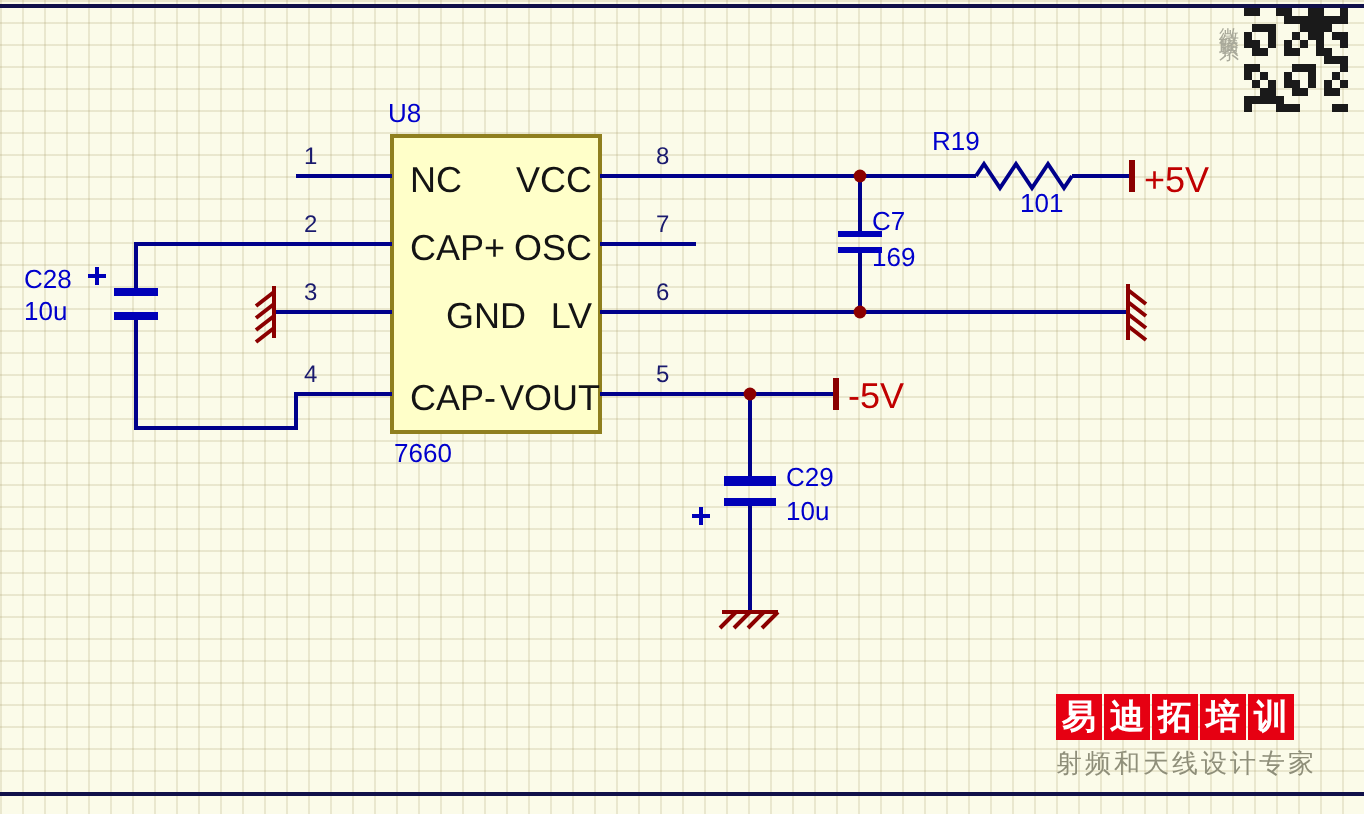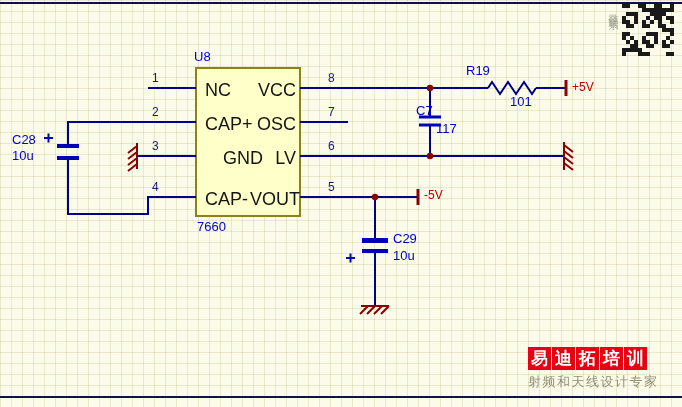--- a/index.html
+++ b/index.html
@@ -14,21 +14,21 @@
     font-family:"Liberation Sans",sans-serif;
   }
   .edge{position:absolute;left:0;right:0;height:2px;background:#10104A}
   .edge.top{top:2px}
   .edge.bottom{top:396px}
   svg.draw{position:absolute;left:0;top:0}
   .lbl{position:absolute;font-size:13px;color:#0000CC;white-space:nowrap;line-height:1}
   .pin-name{position:absolute;font-size:18px;color:#141414;white-space:nowrap;line-height:1}
   .pin-name.right{width:46px;text-align:right}
   .pin-num{position:absolute;font-size:12px;color:#1A1A6E;line-height:1}
-  .pwr{position:absolute;font-size:12px;color:#C00000;white-space:nowrap;line-height:1}
+  .pwr{position:absolute;font-size:18px;color:#C00000;white-space:nowrap;line-height:1}
   .wm-brand{position:absolute;left:528px;top:347px;display:flex;gap:1px}
   .wm-char{width:23px;height:23px;background:#E60012;color:#fff;font-size:17px;
     font-weight:bold;text-align:center;line-height:23px}
   .wm-tagline{position:absolute;left:528px;top:373px;font-size:13px;font-weight:normal;
     color:#8F8F7A;letter-spacing:1.5px;white-space:nowrap}
   .wm-contact{position:absolute;left:606px;top:6px;font-size:10px;color:#A9A99A;
     writing-mode:vertical-rl;letter-spacing:2px}
   .qr{position:absolute;left:622px;top:4px;width:52px;height:52px}
 </style>
 </head>
@@ -113,22 +113,22 @@
   <div class="pin-num" style="left:152px;top:106px">2</div>
   <div class="pin-num" style="left:152px;top:140px">3</div>
   <div class="pin-num" style="left:152px;top:181px">4</div>
   <div class="pin-num" style="left:328px;top:72px">8</div>
   <div class="pin-num" style="left:328px;top:106px">7</div>
   <div class="pin-num" style="left:328px;top:140px">6</div>
   <div class="pin-num" style="left:328px;top:181px">5</div>
 
   <div class="lbl" style="left:12px;top:133px">C28</div>
   <div class="lbl" style="left:12px;top:149px">10u</div>
-  <div class="lbl" style="left:416px;top:104px">C7</div>
-  <div class="lbl" style="left:436px;top:122px">117</div>
+  <div class="lbl" style="left:436px;top:104px">C7</div>
+  <div class="lbl" style="left:436px;top:122px">169</div>
   <div class="lbl" style="left:466px;top:64px">R19</div>
   <div class="lbl" style="left:510px;top:95px">101</div>
   <div class="lbl" style="left:393px;top:232px">C29</div>
   <div class="lbl" style="left:393px;top:249px">10u</div>
 
   <div class="pwr" style="left:572px;top:81px">+5V</div>
   <div class="pwr" style="left:424px;top:189px">-5V</div>
 
   <svg class="qr" viewBox="0 0 52 52">
     <path id="qr-path" fill="#1a1a1a" d="M0 0h4v4h-4zM4 0h4v4h-4zM16 0h4v4h-4zM20 0h4v4h-4zM32 0h4v4h-4zM36 0h4v4h-4zM48 0h4v4h-4zM20 4h4v4h-4zM24 4h4v4h-4zM28 4h4v4h-4zM32 4h4v4h-4zM36 4h4v4h-4zM40 4h4v4h-4zM44 4h4v4h-4zM48 4h4v4h-4zM4 8h4v4h-4zM8 8h4v4h-4zM12 8h4v4h-4zM28 8h4v4h-4zM32 8h4v4h-4zM36 8h4v4h-4zM40 8h4v4h-4zM0 12h4v4h-4zM12 12h4v4h-4zM24 12h4v4h-4zM32 12h4v4h-4zM36 12h4v4h-4zM44 12h4v4h-4zM48 12h4v4h-4zM0 16h4v4h-4zM4 16h4v4h-4zM12 16h4v4h-4zM20 16h4v4h-4zM28 16h4v4h-4zM36 16h4v4h-4zM48 16h4v4h-4zM4 20h4v4h-4zM8 20h4v4h-4zM20 20h4v4h-4zM24 20h4v4h-4zM36 20h4v4h-4zM40 20h4v4h-4zM40 24h4v4h-4zM44 24h4v4h-4zM48 24h4v4h-4zM0 28h4v4h-4zM4 28h4v4h-4zM24 28h4v4h-4zM28 28h4v4h-4zM32 28h4v4h-4zM48 28h4v4h-4zM0 32h4v4h-4zM8 32h4v4h-4zM20 32h4v4h-4zM32 32h4v4h-4zM44 32h4v4h-4zM4 36h4v4h-4zM12 36h4v4h-4zM20 36h4v4h-4zM24 36h4v4h-4zM32 36h4v4h-4zM40 36h4v4h-4zM48 36h4v4h-4zM8 40h4v4h-4zM12 40h4v4h-4zM24 40h4v4h-4zM28 40h4v4h-4zM40 40h4v4h-4zM44 40h4v4h-4zM0 44h4v4h-4zM4 44h4v4h-4zM8 44h4v4h-4zM12 44h4v4h-4zM16 44h4v4h-4zM0 48h4v4h-4zM16 48h4v4h-4zM20 48h4v4h-4zM24 48h4v4h-4zM44 48h4v4h-4zM48 48h4v4h-4z"></path>

